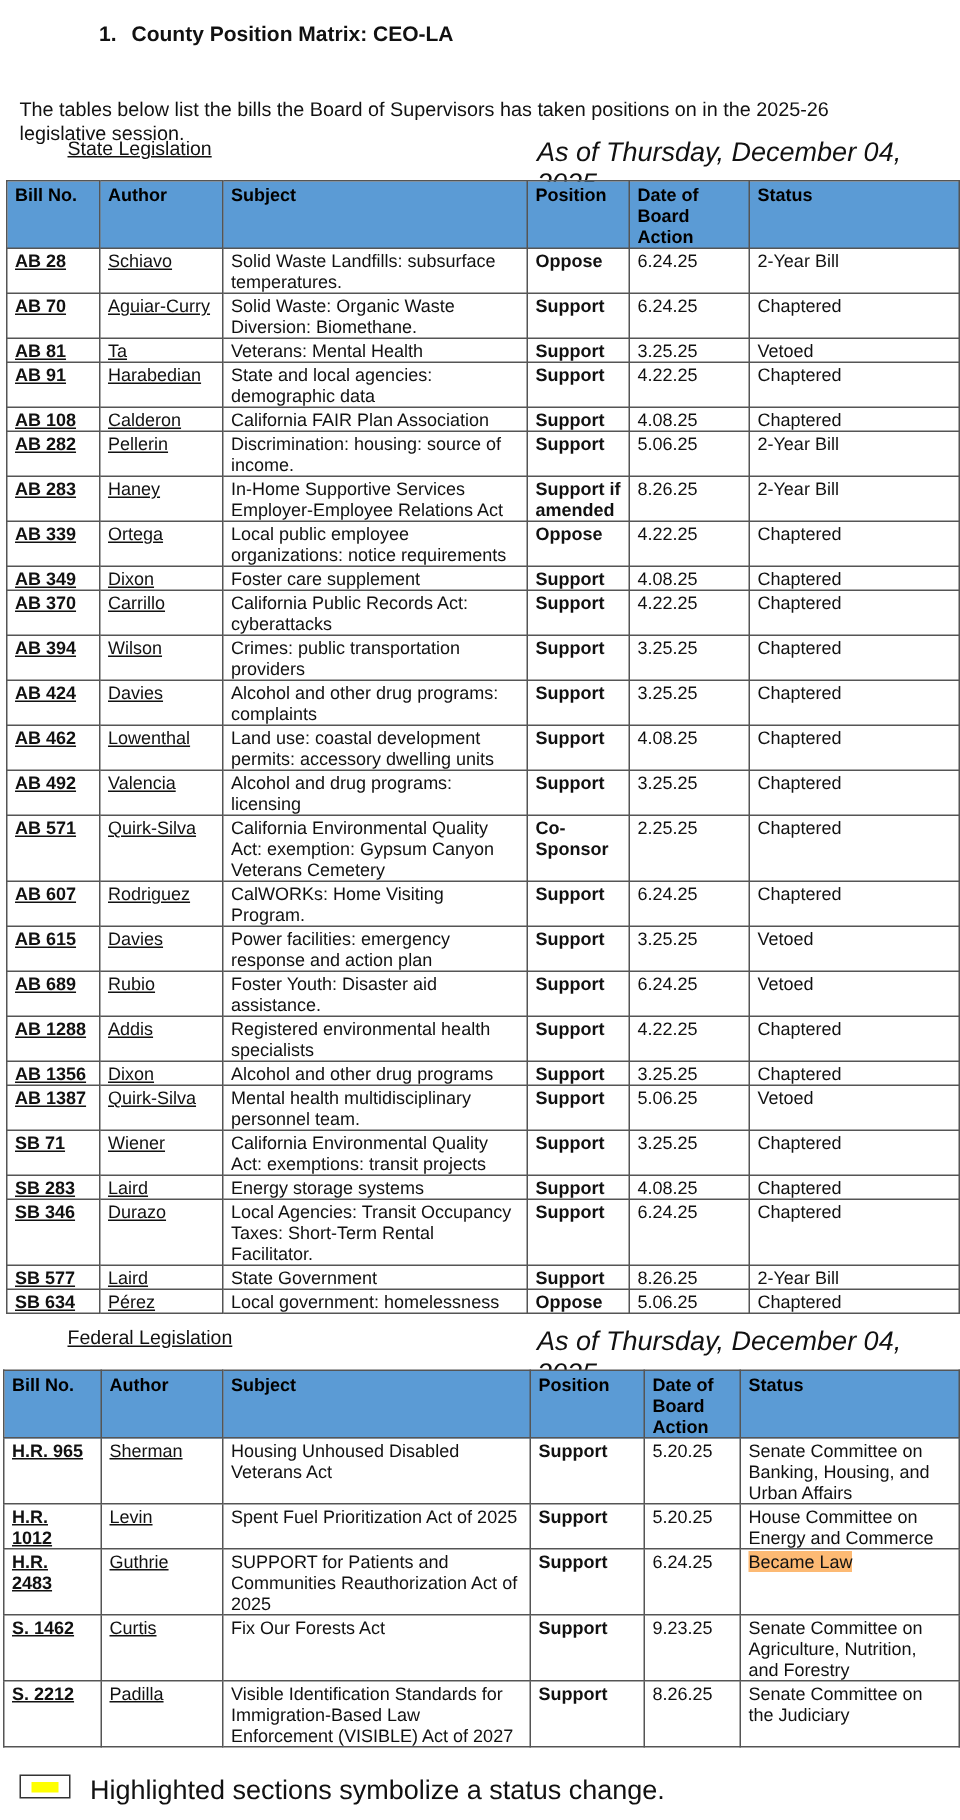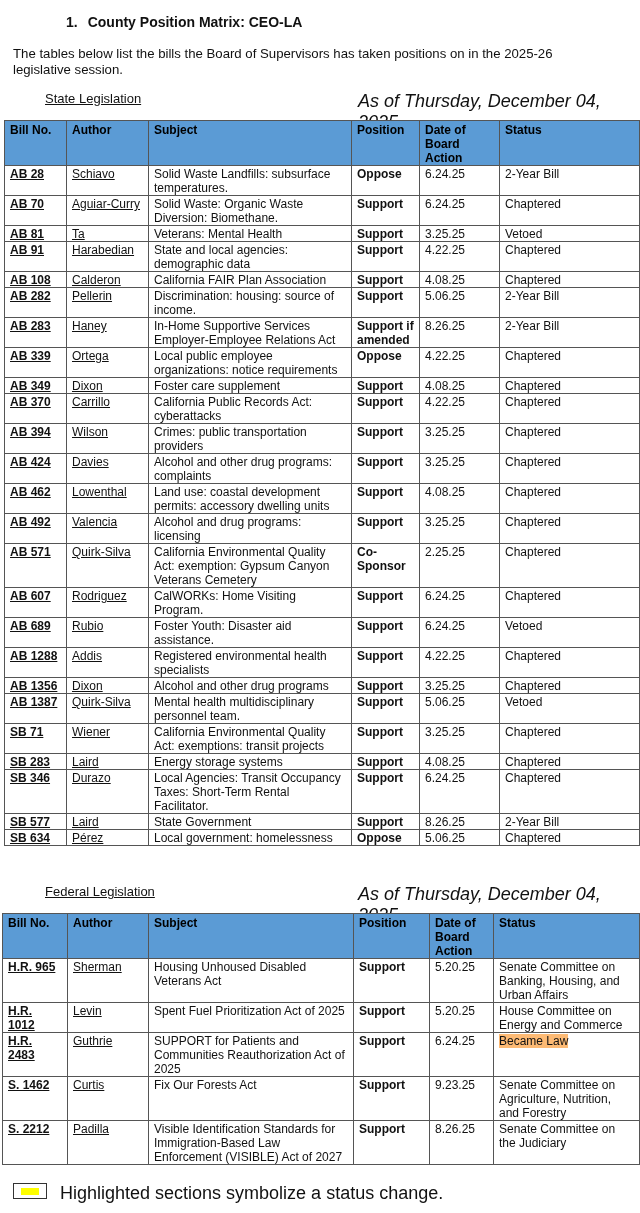--- a/index.html
+++ b/index.html
@@ -5,21 +5,21 @@
   html, body { margin: 0; padding: 0; background: #ffffff; }
   body {
     width: 640px; height: 1213px; position: relative; overflow: hidden;
     font-family: "Liberation Sans", sans-serif; color: #111; font-size: 12px;
   }
   .heading {
     position: absolute; left: 66px; top: 14px; font-weight: bold; font-size: 14px;
   }
   .heading .num { margin-right: 10px; }
   .intro {
-    position: absolute; left: 13px; top: 46px; width: 600px; font-size: 13.2px; line-height: 16px;
+    position: absolute; left: 13px; top: 65px; width: 600px; font-size: 13.2px; line-height: 16px;
   }
   .section-title {
     position: absolute; left: 45px; font-size: 13px; text-decoration: underline;
   }
   .asof {
     position: absolute; left: 358px; font-size: 18px; font-style: italic;
   }
   table.matrix {
     position: absolute; border-collapse: collapse; table-layout: fixed;
     font-size: 12px; line-height: 14px;
@@ -197,20 +197,28 @@
       </tr>
       <tr>
         <td class="bill"><span>AB 607</span></td>
         <td class="author"><span>Rodriguez</span></td>
         <td class=""><span>CalWORKs: Home Visiting Program.</span></td>
         <td class="pos"><span>Support</span></td>
         <td class=""><span>6.24.25</span></td>
         <td class=""><span>Chaptered</span></td>
       </tr>
       <tr>
+        <td class="bill"><span>AB 615</span></td>
+        <td class="author"><span>Davies</span></td>
+        <td class=""><span>Power facilities: emergency response and action plan</span></td>
+        <td class="pos"><span>Support</span></td>
+        <td class=""><span>3.25.25</span></td>
+        <td class=""><span>Vetoed</span></td>
+      </tr>
+      <tr>
         <td class="bill"><span>AB 689</span></td>
         <td class="author"><span>Rubio</span></td>
         <td class=""><span>Foster Youth: Disaster aid assistance.</span></td>
         <td class="pos"><span>Support</span></td>
         <td class=""><span>6.24.25</span></td>
         <td class=""><span>Vetoed</span></td>
       </tr>
       <tr>
         <td class="bill"><span>AB 1288</span></td>
         <td class="author"><span>Addis</span></td>

